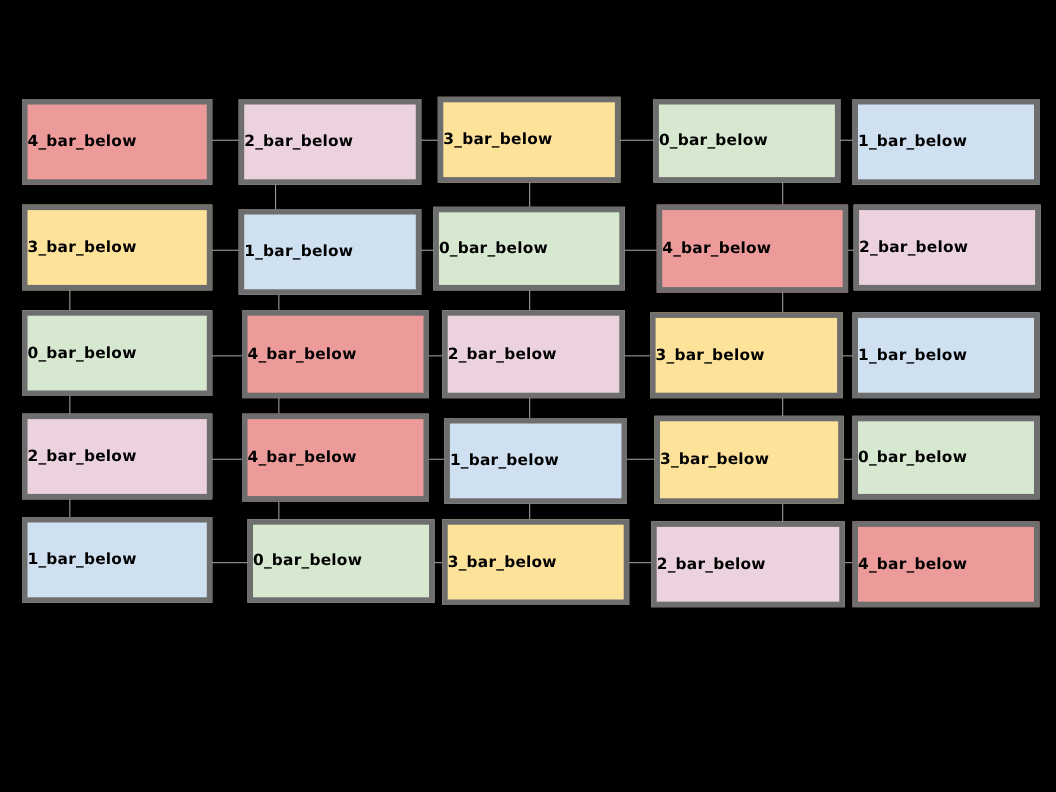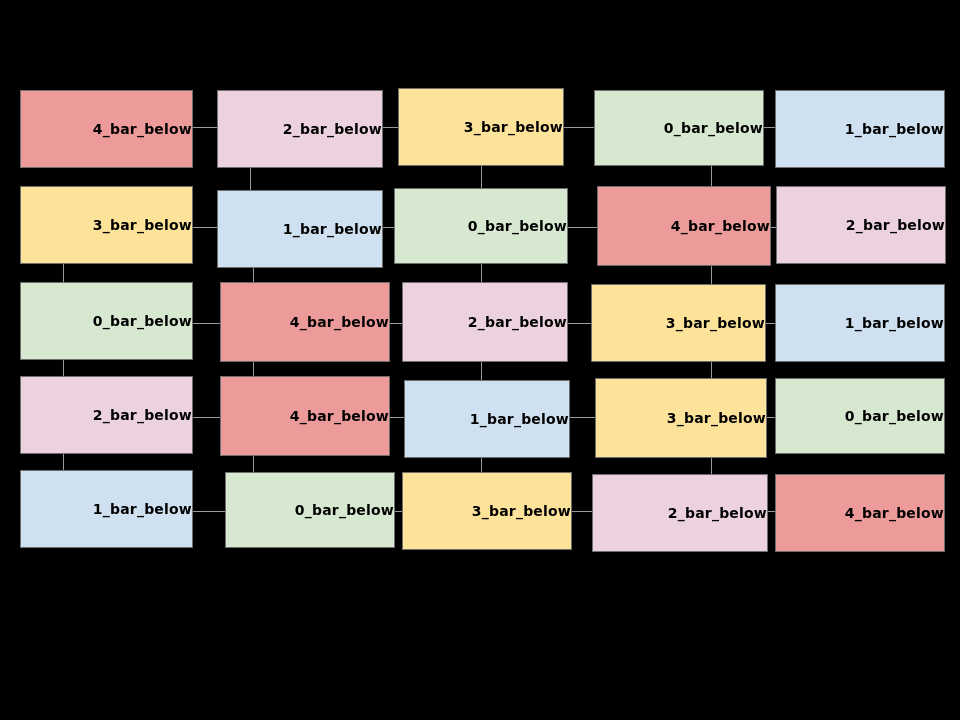--- a/index.html
+++ b/index.html
@@ -16,24 +16,24 @@
     font-family: "DejaVu Sans", "Liberation Sans", sans-serif;
   }
   .connector {
     position: absolute;
     background: #9a9a9a;
     pointer-events: none;
   }
   .node {
     position: absolute;
     box-sizing: border-box;
-    border: 1px solid #701a75;
+    border: 5px solid #701a75;
     display: flex;
     align-items: center;
-    justify-content: flex-end;
+    justify-content: flex-start;
     color: #000000;
     font-size: 14px;
     font-weight: bold;
     letter-spacing: 0.2px;
     text-align: center;
     white-space: nowrap;
     font-family: "DejaVu Sans", "Liberation Sans", sans-serif;
   }
   .node-label {
     pointer-events: none;

